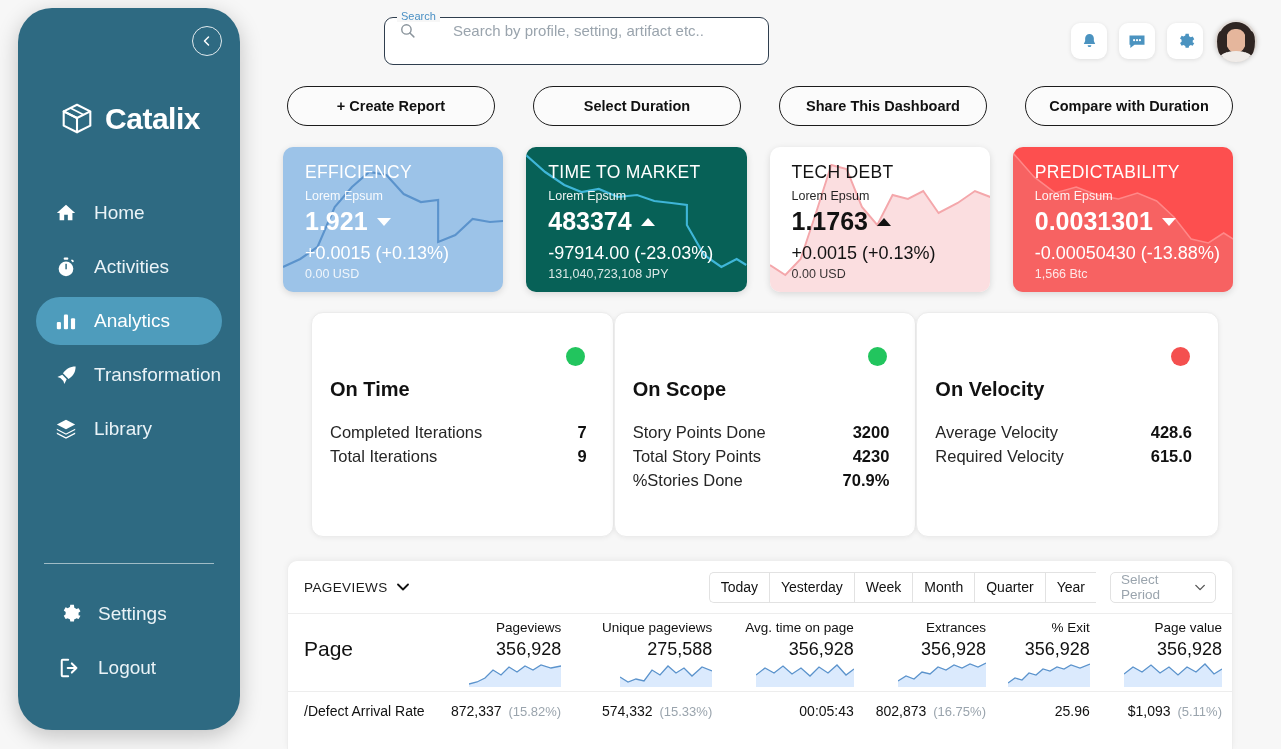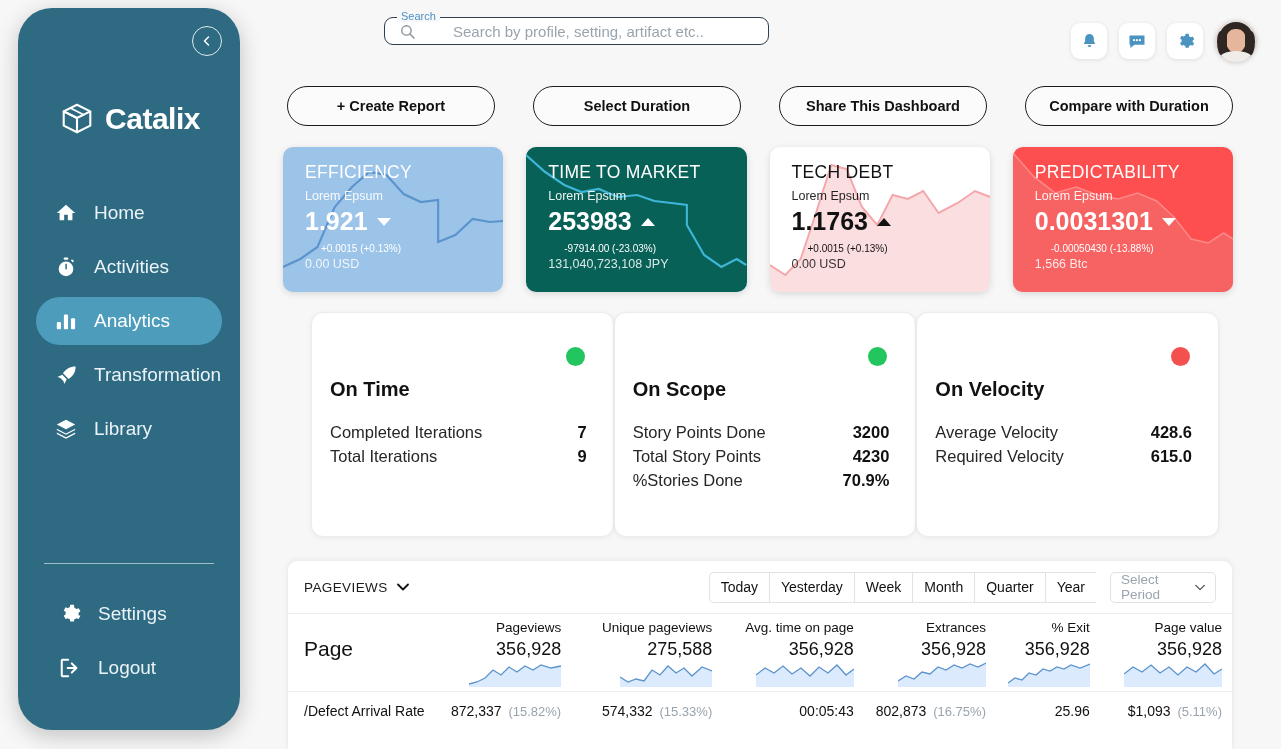--- a/index.html
+++ b/index.html
@@ -45,23 +45,23 @@
   .divider {
     position: absolute; top: 555px; left: 26px; width: 170px;
     height: 1px; background: rgba(255,255,255,0.55);
   }
   .nav-bottom { position: absolute; top: 576px; left: 4px; width: 100%; }
 
   
   .topbar { position: absolute; left: 255px; top: 0; width: 1026px; height: 76px; }
   .search-wrap {
     position: absolute; left: 129px; top: 17px;
-    width: 385px; height: 28px;
+    width: 385px; height: 48px;
     border: 1.3px solid #2f3e4e; border-radius: 9px;
-    background: #fff; display: flex; align-items: center; padding: 12px 14px;
+    background: #fff; display: flex; align-items: flex-start; padding: 4px 14px;
   }
   .search-legend {
     position: absolute; left: 12px; top: -8px; padding: 0 4px;
     background: #f7f7f7; font-size: 11px; color: #4a90c4;
   }
   .search-input {
     border: none; outline: none; background: transparent;
     font-size: 15px; color: #333; width: 100%; margin-left: 54px;
     font-family: "Liberation Sans", sans-serif;
   }
@@ -113,21 +113,21 @@
   .kpi {
     position: relative; flex: 1; height: 145px; border-radius: 10px;
     overflow: hidden; box-shadow: 0 2px 7px rgba(0,0,0,0.13);
     padding: 15px 0 0 22px;
   }
   .kpi .spark { position: absolute; inset: 0; width: 100%; height: 100%; }
   .kpi .content { position: relative; z-index: 2; }
   .kpi-title { font-size: 17.5px; letter-spacing: 0.3px; margin-bottom: 6px; }
   .kpi-sub { font-size: 12.5px; margin-bottom: 4px; opacity: 0.92; }
   .kpi-value { font-size: 25px; font-weight: bold; display: flex; align-items: center; gap: 9px; }
-  .kpi-change { font-size: 10px; margin-top: 7px; margin-left: 16px; }
+  .kpi-change { font-size: 18px; margin-top: 7px; }
   .kpi-unit { font-size: 12.5px; margin-top: 3px; opacity: 0.85; }
   .tri { width: 0; height: 0; }
   .tri.up { border-left: 7px solid transparent; border-right: 7px solid transparent; border-bottom: 8px solid currentColor; }
   .tri.down { border-left: 7px solid transparent; border-right: 7px solid transparent; border-top: 8px solid currentColor; }
 
   .kpi.blue { background: #9CC3E8; color: #fff; }
   .kpi.teal { background: #076157; color: #fff; }
   .kpi.white { background: #fff; color: #121212; }
   .kpi.red  { background: #FD4F4F; color: #fff; }
 
@@ -346,21 +346,21 @@
     </div>
 
     <div class="kpi teal">
       <svg class="spark" viewBox="0 0 230 145" preserveAspectRatio="none">
         <path d="M0 8 L20 25 L40 38 L58 45 L76 42 L96 50 L116 48 L134 54 L152 56 L168 58 L168 78 L186 108 L204 120 L220 112 L230 118" fill="none" stroke="#3fb6d8" stroke-width="2.2"></path>
       </svg>
       <div class="content">
         <div class="kpi-title">TIME TO MARKET</div>
         <div class="kpi-sub">Lorem Epsum</div>
         <div class="kpi-value">
-          <span>253983</span>
+          <span>483374</span>
           <span class="tri up"></span>
         </div>
         <div class="kpi-change">-97914.00 (-23.03%)</div>
         <div class="kpi-unit">131,040,723,108 JPY</div>
       </div>
     </div>
 
     <div class="kpi white">
       <svg class="spark" viewBox="0 0 230 145" preserveAspectRatio="none">
         <path d="M0 118 L16 128 L32 112 L48 66 L64 18 L80 22 L96 60 L112 78 L128 48 L144 52 L160 44 L176 66 L196 56 L214 44 L230 50 L230 145 L0 145 Z" fill="#fbdee0"></path>

